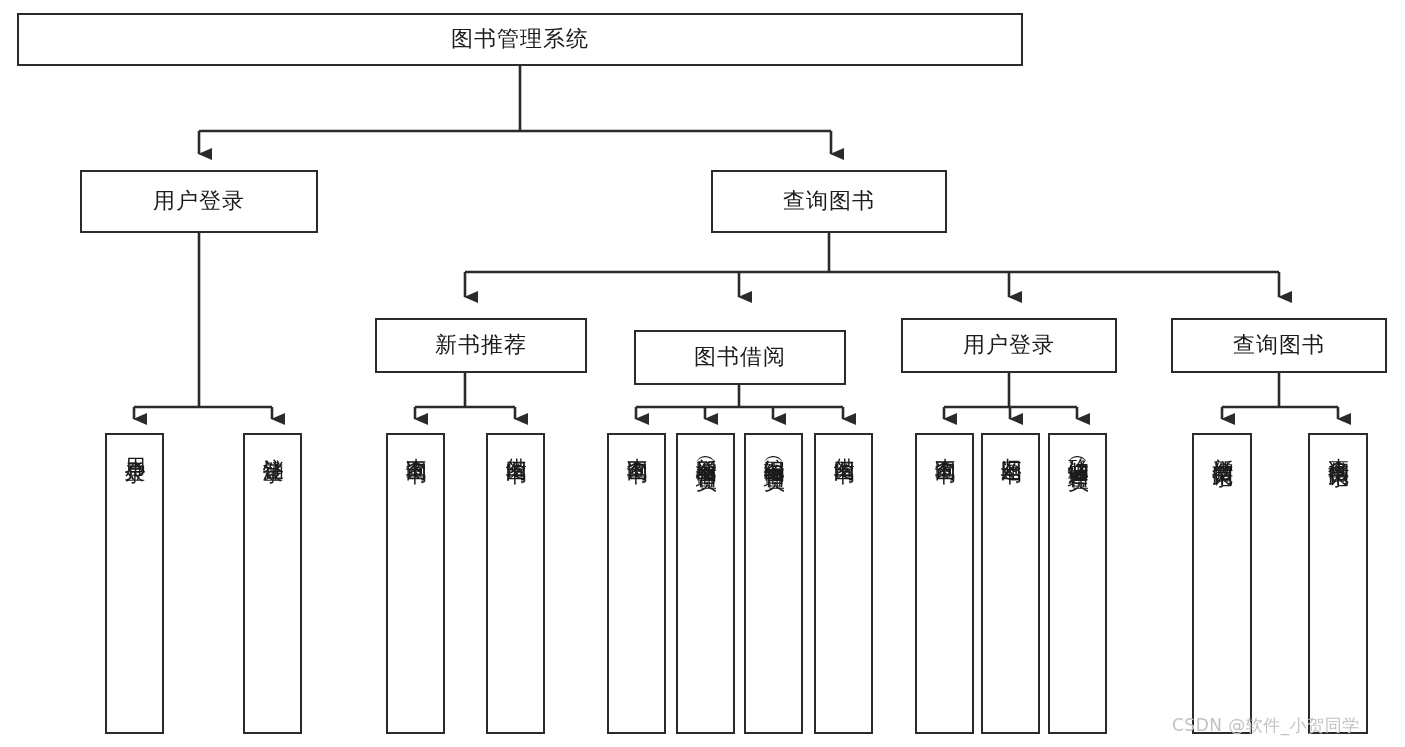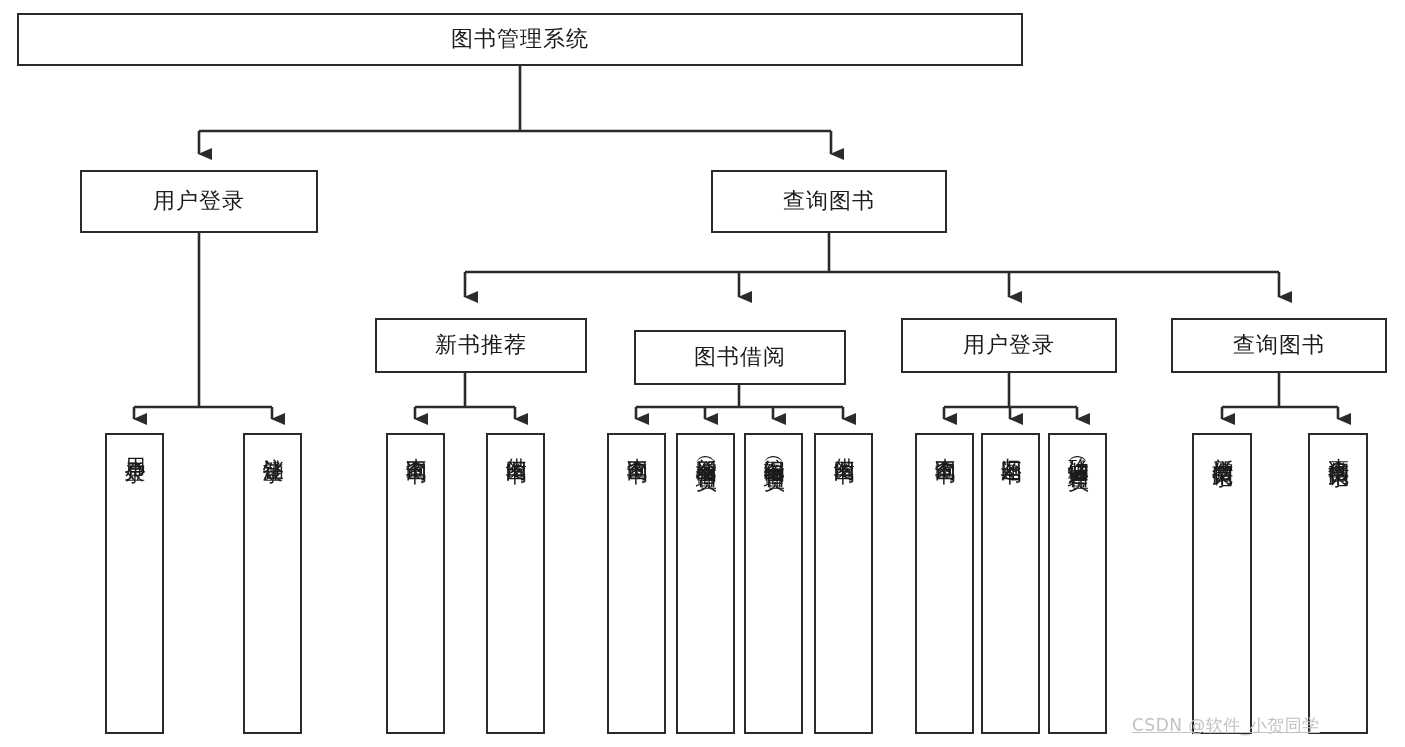--- a/index.html
+++ b/index.html
@@ -185,15 +185,15 @@
     <span class="node-label">确认归还（管理员）</span>
   </div>
 
   <div class="node node-v" style="left:1192px; top:433px; width:60px; height:301px;">
     <span class="node-label">新增借阅记录</span>
   </div>
   <div class="node node-v" style="left:1308px; top:433px; width:60px; height:301px;">
     <span class="node-label">查询借阅记录</span>
   </div>
 
-  <div class="watermark" style="left:1132px; top:714px;text-decoration:underline;">CSDN @软件_小贺同学</div>
+  <div class="watermark" style="left:1172px; top:714px;">CSDN @软件_小贺同学</div>
 
 </div>
 
 </body></html>

